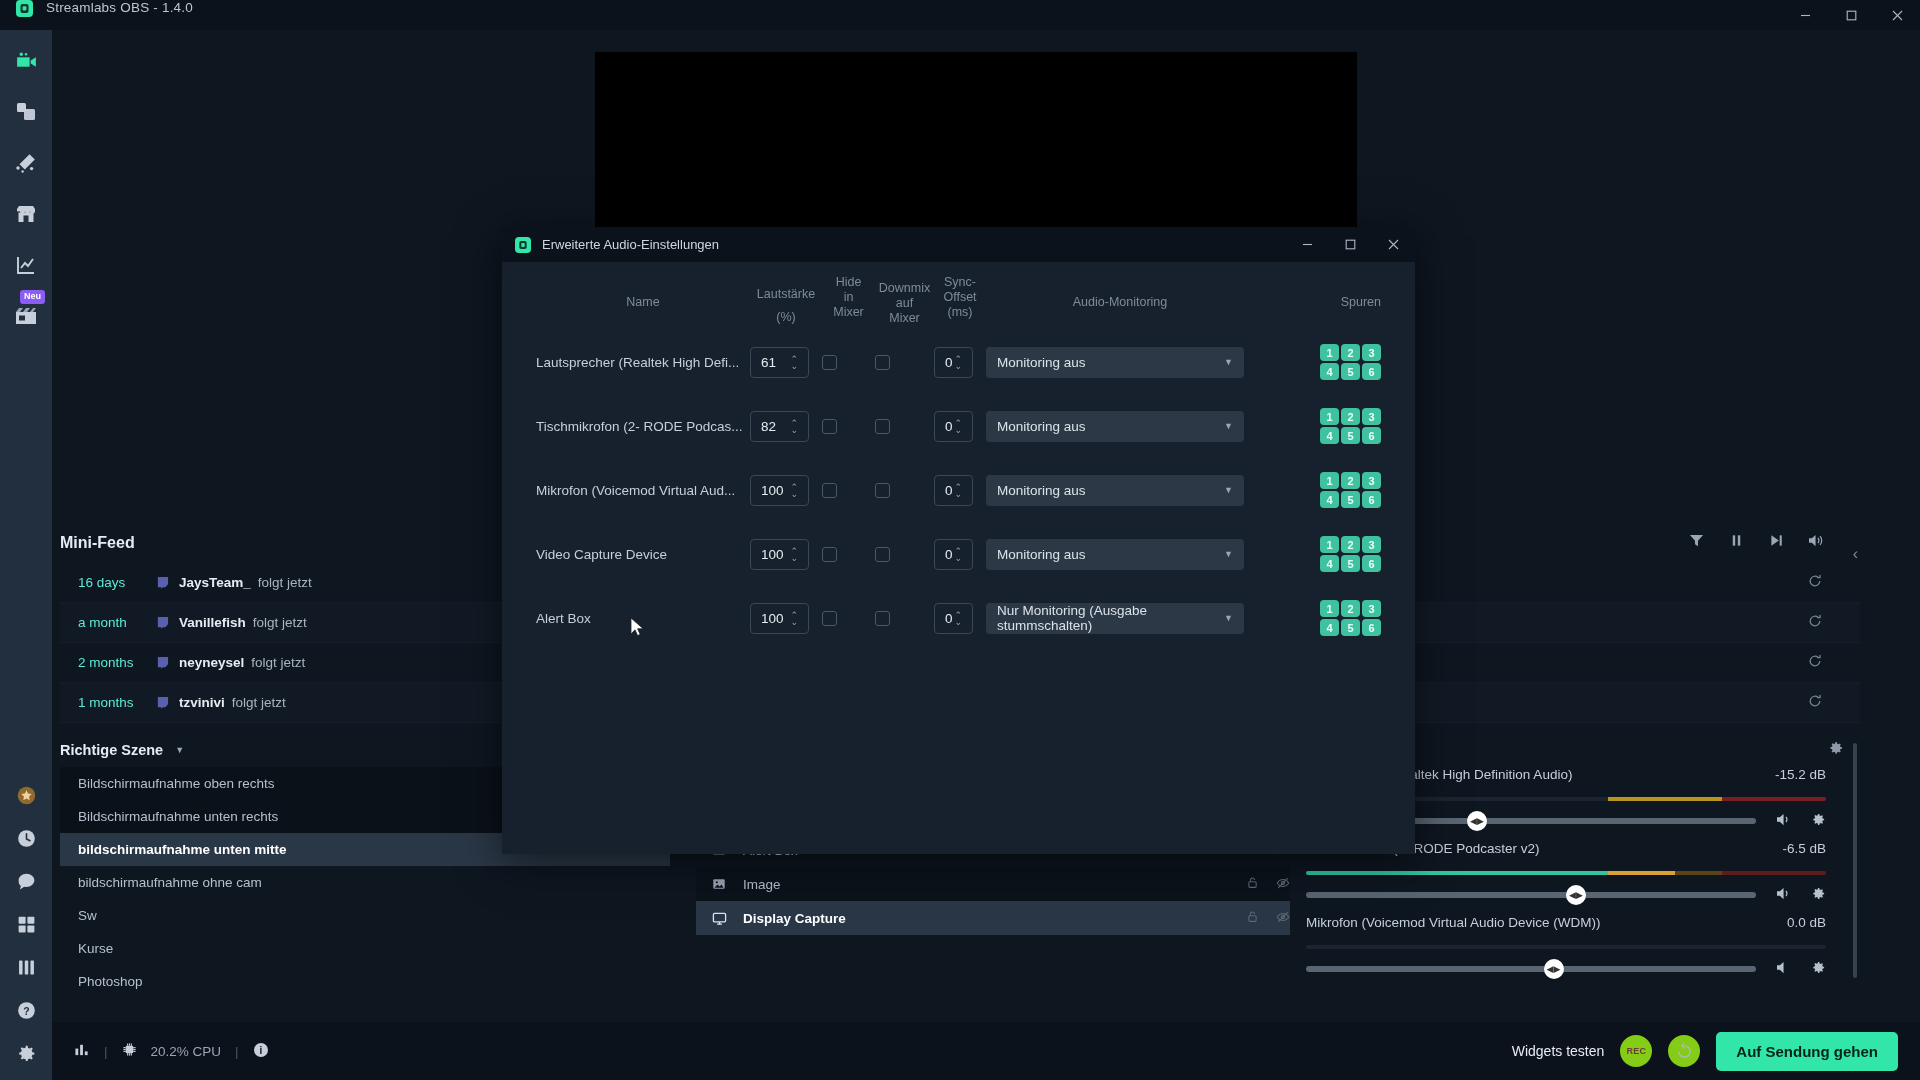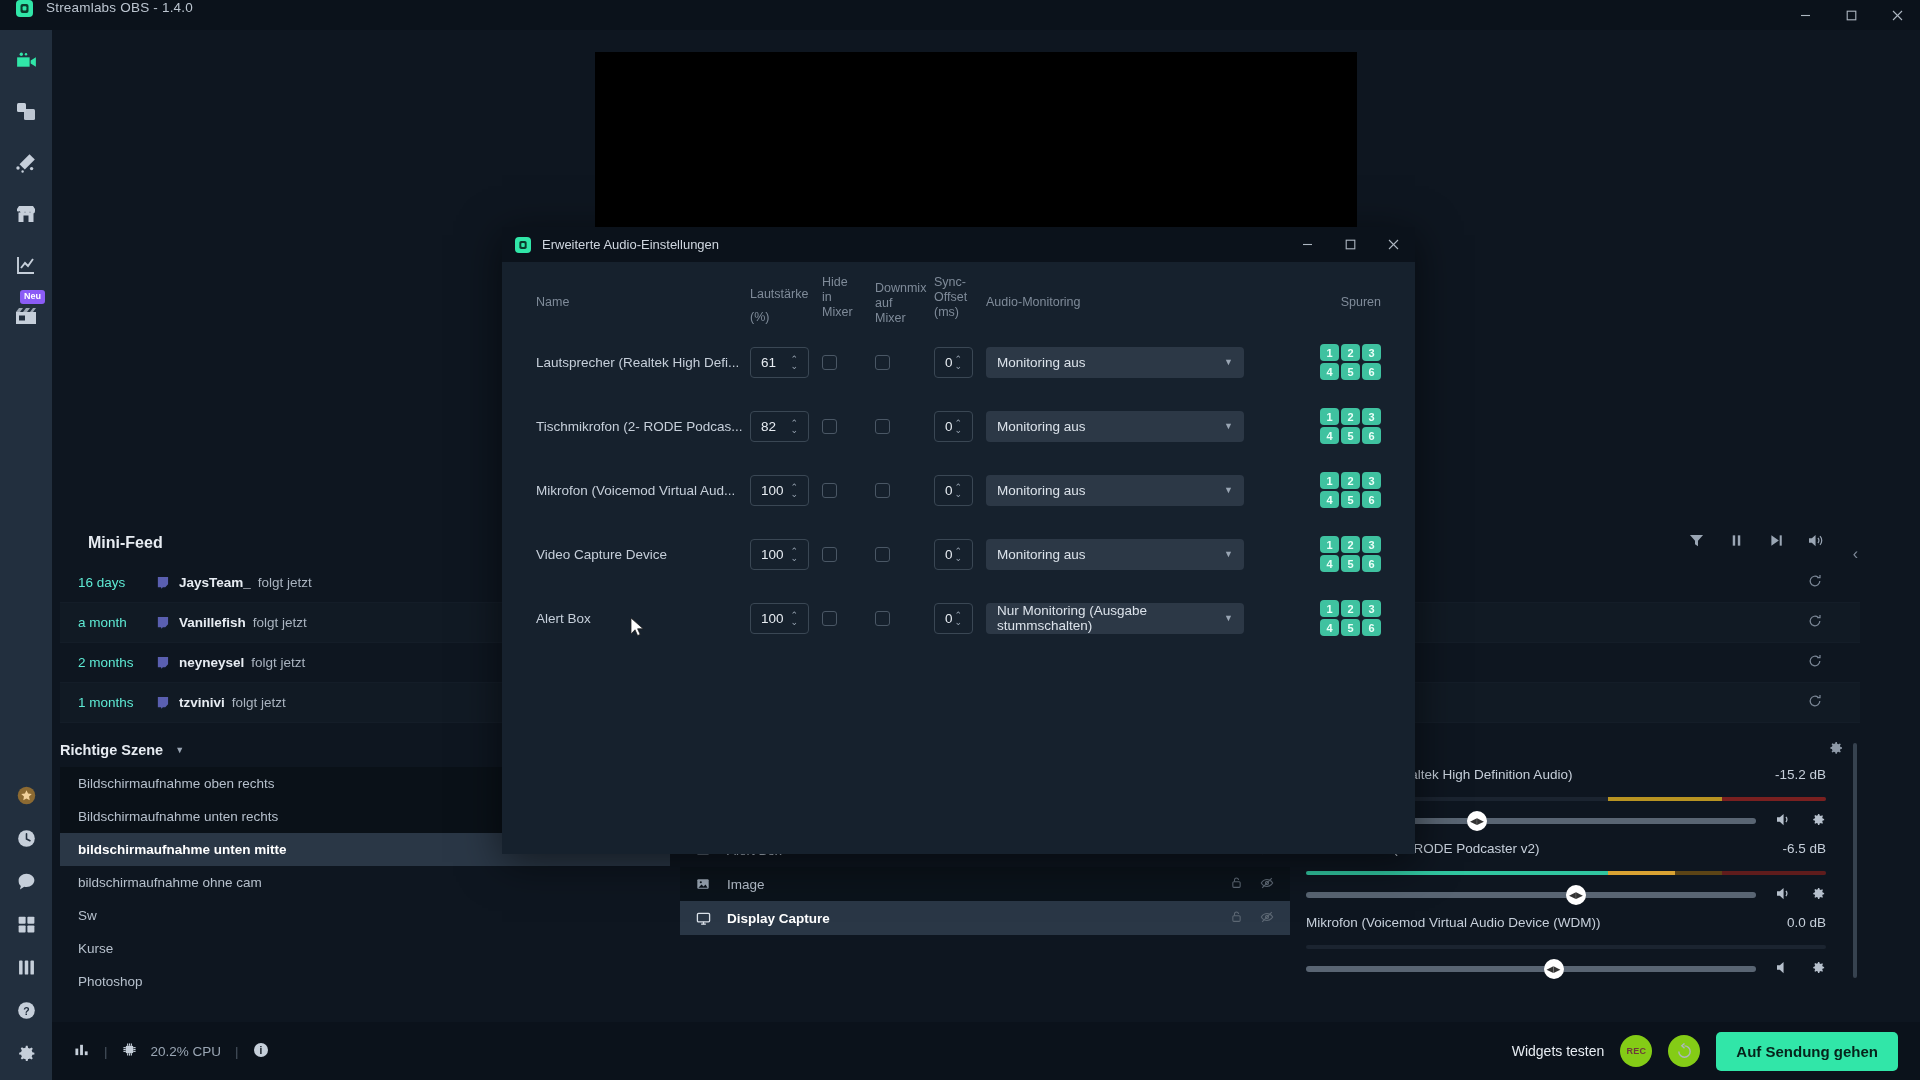--- a/index.html
+++ b/index.html
@@ -53,21 +53,21 @@
   .preview-black {
     position: absolute; left: 543px; top: 22px; width: 762px; height: 430px;
     background: #000;
   }
 
   
   .minifeed {
     position: absolute; left: 60px; top: 523px; width: 1800px; height: 205px;
     background: #0e1620;
   }
-  .mf-header { position: relative; height: 40px; display: flex; align-items: center; margin-left: 28px; }
+  .mf-header { position: relative; height: 40px; display: flex; align-items: center; }
   .mf-title { font-size: 16px; font-weight: bold; color: #e7ecf2; }
   .mf-tools { position: absolute; right: 35px; top: 8px; display: flex; gap: 22px; color: #9aa6b4; }
   .mf-tool { width: 18px; height: 18px; display:flex; align-items:center; justify-content:center; }
   .mf-collapse { position: absolute; right: 2px; top: 22px; color: #7f8a99; font-size: 16px; }
   .mf-row {
     height: 40px; display: flex; align-items: center; padding-left: 18px;
     border-bottom: 1px solid #141d28; position: relative;
   }
   .mf-row.alt { background: #111a24; }
   .mf-time { color: #5eead4; font-size: 13.5px; width: 78px; }
@@ -90,21 +90,21 @@
     height: 33px; display: flex; align-items: center; padding-left: 18px;
     font-size: 13.5px; color: #b6c0cc;
   }
   .scene-item.alt { background: #0e1620; }
   .scene-item.selected { background: #2a3746; color: #ffffff; font-weight: bold; }
 
   .dock-sources {
     position: absolute; left: 680px; top: 733px; width: 610px; height: 290px;
     background: #0e1620;
   }
-  .src-list { position: absolute; top: 100px; left: 0; width: 610px; }
+  .src-list { position: absolute; top: 100px; left: 16px; width: 610px; }
   .src-item {
     height: 34px; display: flex; align-items: center; padding: 0 16px 0 16px;
     font-size: 13.5px; color: #b6c0cc;
   }
   .src-item.alt { background: #0b131b; }
   .src-item.selected { background: #2a3746; color: #fff; font-weight: bold; }
   .src-ico { width: 19px; color: #9aa6b4; display:flex; align-items:center; }
   .src-name { margin-left: 12px; }
   .src-actions { margin-left: auto; display: flex; gap: 17px; color: #5d6874; }
 
@@ -163,21 +163,21 @@
   .modal-logo {
     width: 16px; height: 16px; margin-left: 13px; border-radius: 4px;
     background: #31e6a8; display: flex; align-items: center; justify-content: center;
   }
   .modal-title { margin-left: 11px; font-size: 13px; color: #cfd6df; }
   .modal-ctrls { margin-left: auto; display: flex; }
   .mc-btn { width: 43px; height: 35px; display:flex; align-items:center; justify-content:center; color: #aeb7c2; }
 
   .adv-table { padding: 0 16px; }
   .adv-head { display: flex; height: 68px; padding-top: 13px; }
-  .adv-hcell { font-size: 12.5px; color: #7f8b99; line-height: 15px; }
+  .adv-hcell { font-size: 12.5px; color: #7f8b99; line-height: 15px; text-align: center; }
   .c-name  { width: 232px; padding-left: 18px; padding-top: 20px; }
   .c-vol   { width: 72px; padding-top: 12px; }
   .c-hide  { width: 53px; }
   .c-down  { width: 59px; margin-top: 6px; }
   .c-sync  { width: 52px; }
   .c-mon   { width: 268px; padding-top: 20px; }
   .c-trk   { flex: 1; text-align: right; padding-top: 20px; padding-right: 18px; }
 
   .adv-row { display: flex; align-items: center; height: 64px; }
   .adv-cell { display: flex; align-items: center; }

